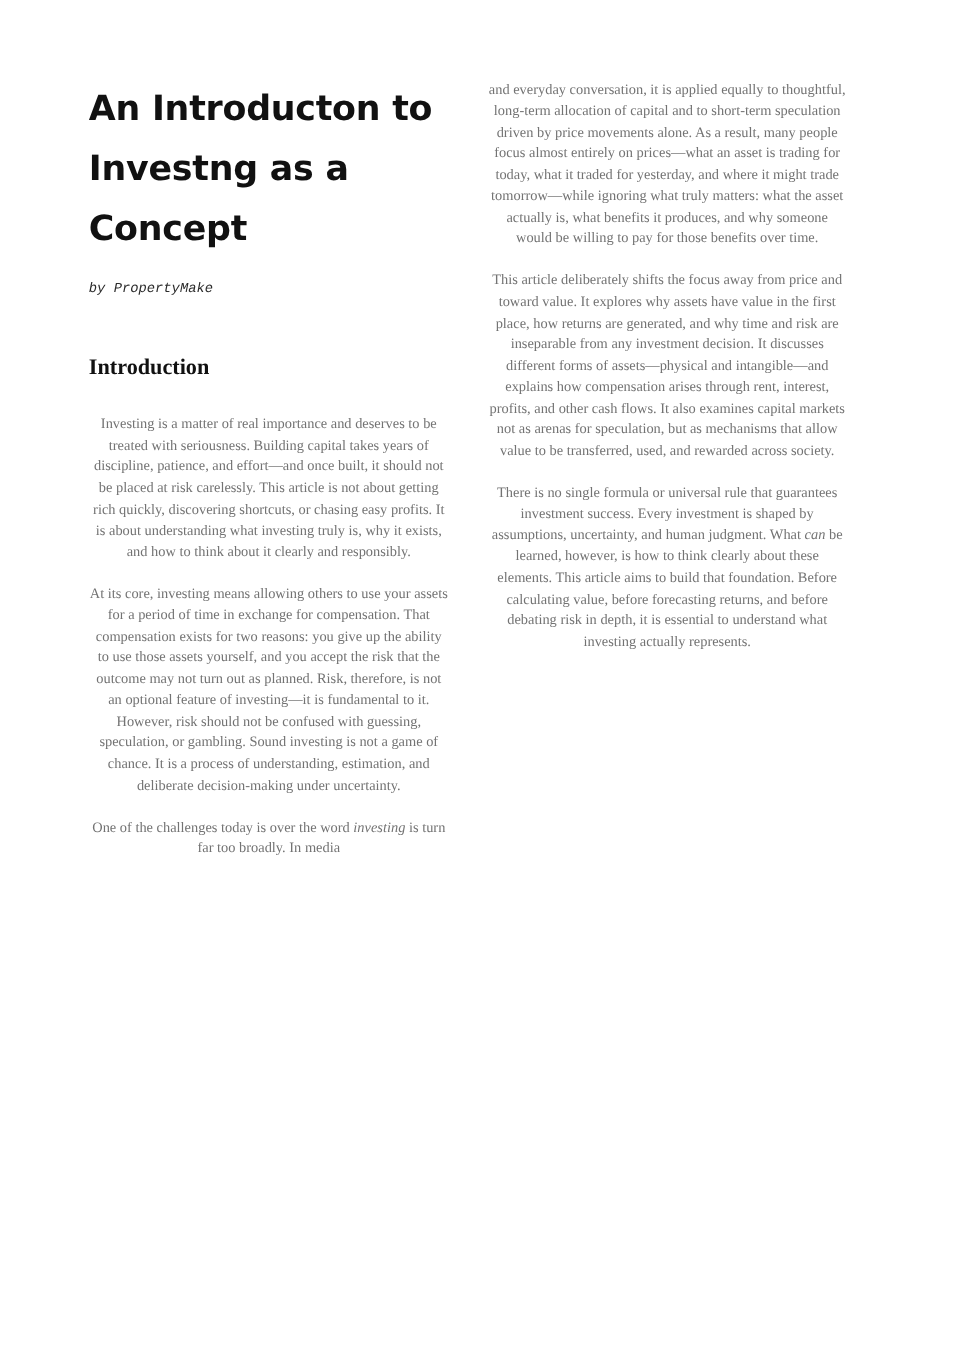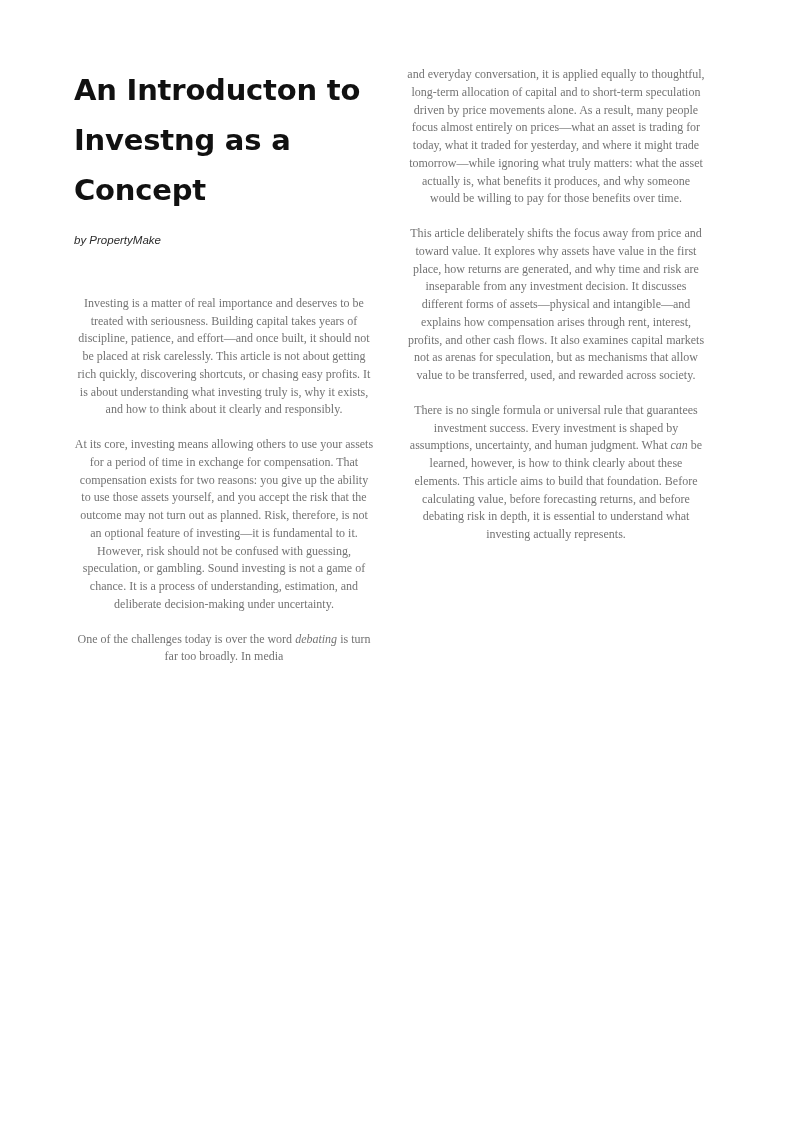--- a/index.html
+++ b/index.html
@@ -43,21 +43,21 @@
   }
   .doc-subtitle {
     font-family: "DejaVu Sans", sans-serif;
     font-weight: normal;
     font-size: 17px;
     line-height: 1.72;
     color: #1c1c1c;
     margin: 0 0 22px 0;
   }
   .byline {
-    font-family: Liberation Sans, sans-serif;
+    font-family: Liberation Mono, monospace;
     font-style: italic;
     font-size: 11.5px;
     line-height: 1.5;
     color: #2b2b2b;
     margin: 0 0 46px 0;
   }
   .section-heading {
     font-family: "Liberation Serif", serif;
     font-weight: bold;
     font-size: 18.5px;
@@ -83,23 +83,24 @@
 </style>
 </head>
 <body>
 
 <div class="page">
   <div class="columns">
 
     <div class="col left-col">
       <h1 class="doc-title">An Introducton to Investng as a Concept</h1>
       <div class="byline">by PropertyMake</div>
+      <h2 class="section-heading">Introduction</h2>
       <p class="body-text">Investing is a matter of real importance and deserves to be treated with seriousness. Building capital takes years of discipline, patience, and effort—and once built, it should not be placed at risk carelessly. This article is not about getting rich quickly, discovering shortcuts, or chasing easy profits. It is about understanding what investing truly is, why it exists, and how to think about it clearly and responsibly.</p>
       <p class="body-text">At its core, investing means allowing others to use your assets for a period of time in exchange for compensation. That compensation exists for two reasons: you give up the ability to use those assets yourself, and you accept the risk that the outcome may not turn out as planned. Risk, therefore, is not an optional feature of investing—it is fundamental to it. However, risk should not be confused with guessing, speculation, or gambling. Sound investing is not a game of chance. It is a process of understanding, estimation, and deliberate decision-making under uncertainty.</p>
-      <p class="body-text"><span>One of the challenges today is over the word </span><em>debating</em><span> is turn far too broadly. In media</span></p>
+      <p class="body-text"><span>One of the challenges today is over the word </span><em>investing</em><span> is turn far too broadly. In media</span></p>
     </div>
 
     <div class="col right-col">
       <p class="body-text">and everyday conversation, it is applied equally to thoughtful, long-term allocation of capital and to short-term speculation driven by price movements alone. As a result, many people focus almost entirely on prices—what an asset is trading for today, what it traded for yesterday, and where it might trade tomorrow—while ignoring what truly matters: what the asset actually is, what benefits it produces, and why someone would be willing to pay for those benefits over time.</p>
       <p class="body-text">This article deliberately shifts the focus away from price and toward value. It explores why assets have value in the first place, how returns are generated, and why time and risk are inseparable from any investment decision. It discusses different forms of assets—physical and intangible—and explains how compensation arises through rent, interest, profits, and other cash flows. It also examines capital markets not as arenas for speculation, but as mechanisms that allow value to be transferred, used, and rewarded across society.</p>
       <p class="body-text"><span>There is no single formula or universal rule that guarantees investment success. Every investment is shaped by assumptions, uncertainty, and human judgment. What </span><em>can</em><span> be learned, however, is how to think clearly about these elements. This article aims to build that foundation. Before calculating value, before forecasting returns, and before debating risk in depth, it is essential to understand what investing actually represents.</span></p>
     </div>
 
   </div>
 </div>

